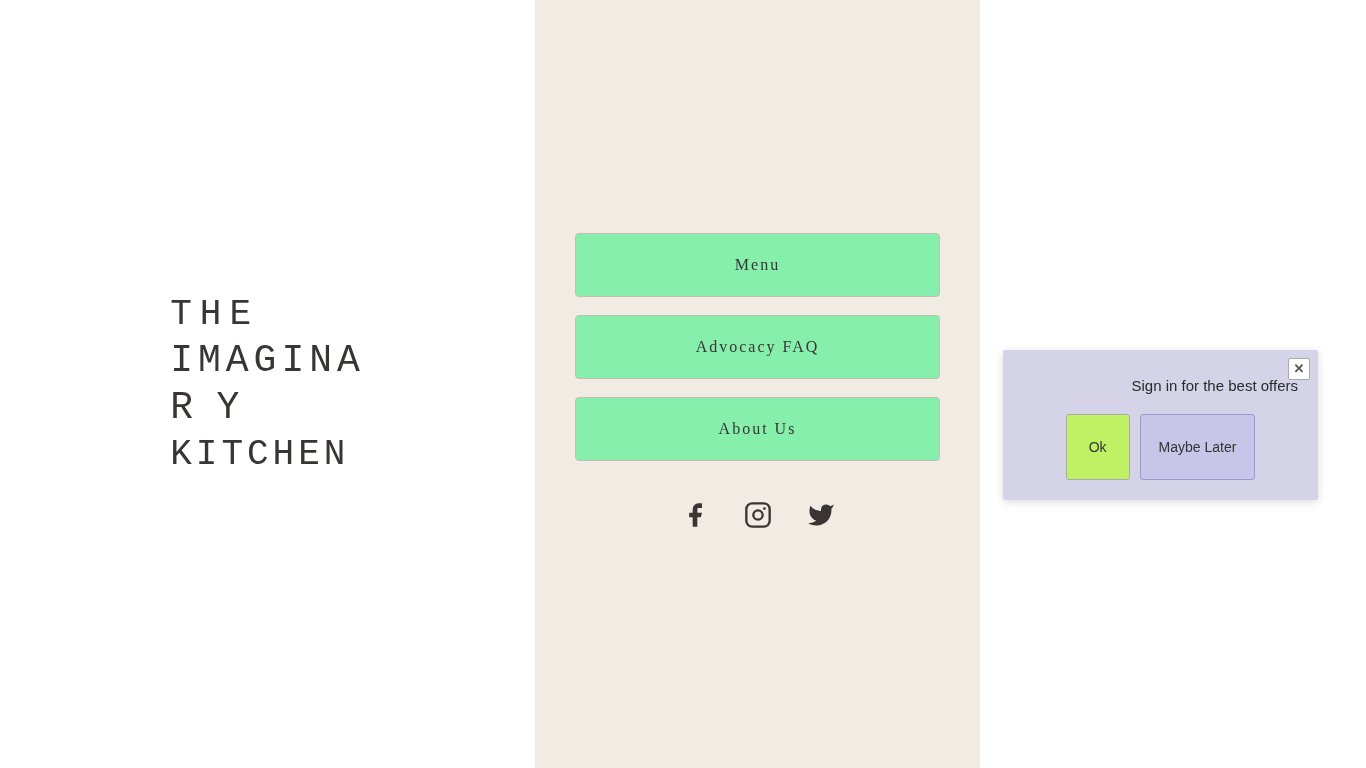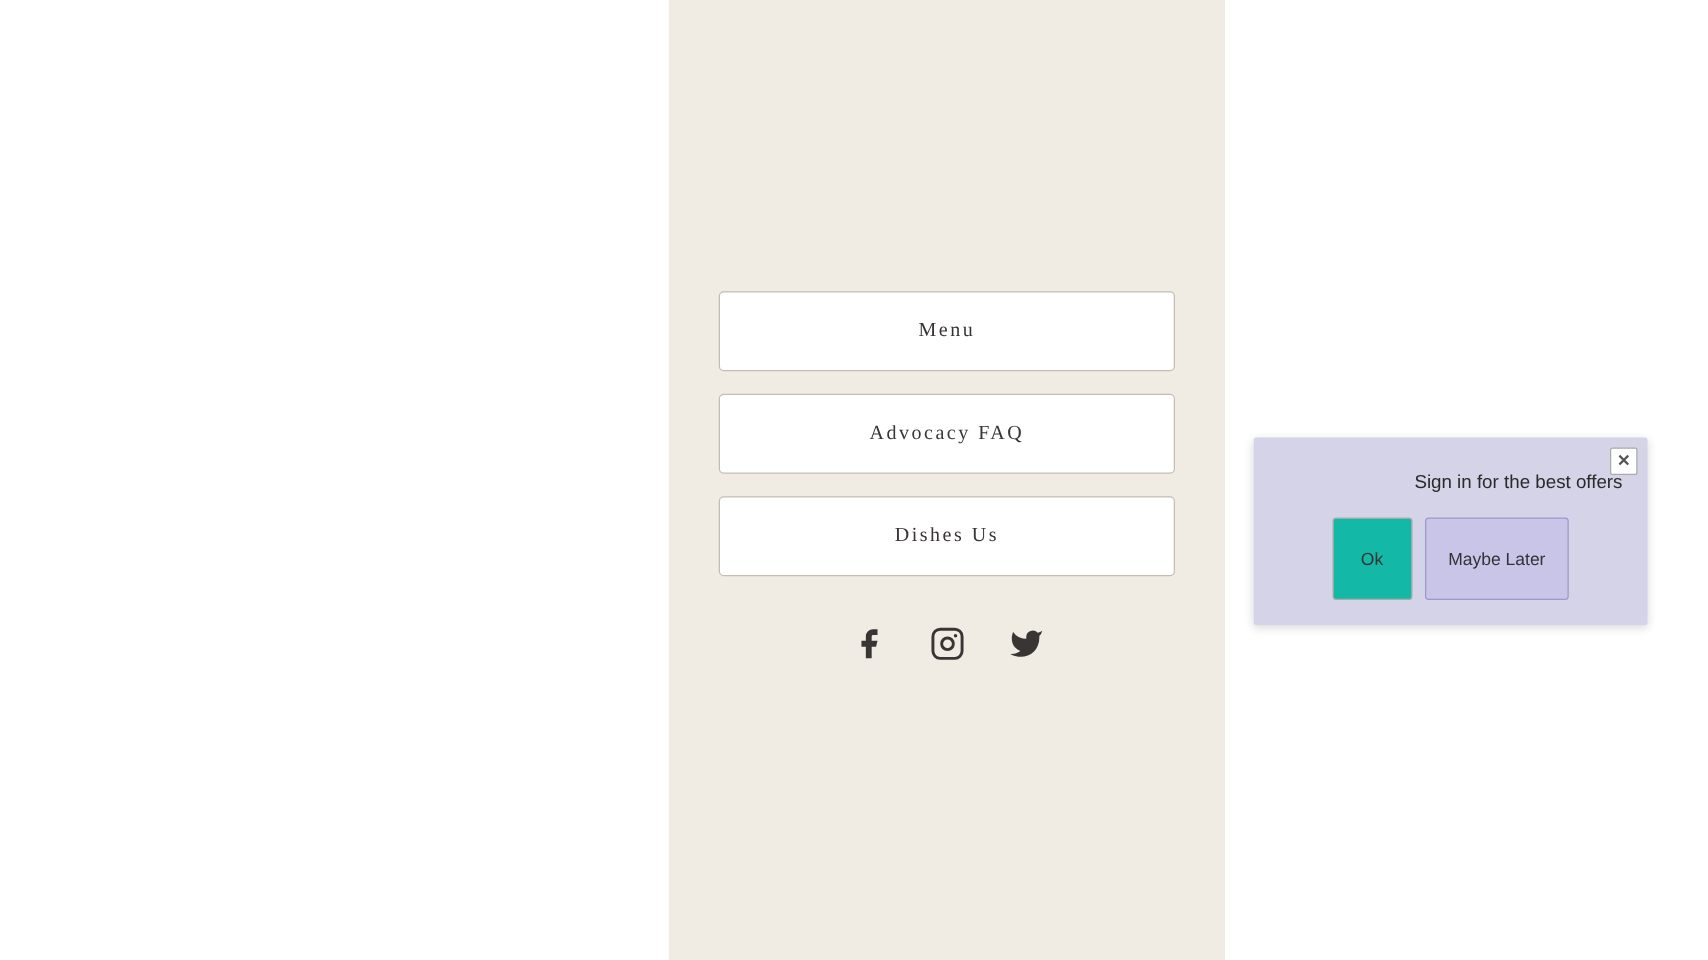--- a/index.html
+++ b/index.html
@@ -72,21 +72,21 @@
       display: flex;
       flex-direction: column;
       gap: 18px;
       width: 100%;
       margin-bottom: 30px;
     }
 
     .menu-btn {
       width: 100%;
       padding: 22px 36px;
-      background-color: #ffffff;
+      background-color: #86efac;
       border: 1px solid #c5bdb2;
       border-radius: 4px;
       font-family: 'Trebuchet MS', Georgia, serif;
       font-size: 16px;
       color: #3a3535;
       letter-spacing: 2px;
       cursor: pointer;
       text-align: center;
       font-weight: 400;
     }
@@ -156,21 +156,21 @@
     }
 
     .popup-buttons {
       display: flex;
       gap: 10px;
       justify-content: center;
     }
 
     .popup-btn-ok {
       padding: 12px 22px;
-      background: #14b8a6;
+      background: #bef264;
       border: 1px solid #aaa;
       border-radius: 3px;
       cursor: pointer;
       font-size: 14px;
       color: #333;
       font-family: Arial, sans-serif;
     }
 
     .popup-btn-maybe {
       padding: 24px 18px;
@@ -188,36 +188,44 @@
       width: 28px;
       height: 28px;
       fill: #3a3535;
     }
   </style>
 </head>
 <body>
 
 <div class="page-wrapper">
 
+  <div class="left-section">
+    <div class="logo-text">
+      <div class="line1">THE</div>
+      <div class="line2">IMAGINA</div>
+      <div class="line3">R Y</div>
+      <div class="line4">KITCHEN</div>
+    </div>
+  </div>
 
   <div class="menu-panel">
     <div class="menu-buttons-container">
 
       <button class="menu-btn">
         <span>Menu</span>
       </button>
 
 
 
       <button class="menu-btn">
         <span>Advocacy FAQ</span>
       </button>
 
       <button class="menu-btn">
-        <span>Dishes Us</span>
+        <span>About Us</span>
       </button>
 
 
     </div>
 
     <div class="social-icons">
       <a href="#" class="social-icon">
         <svg class="icon-svg" viewBox="0 0 24 24" xmlns="http://www.w3.org/2000/svg">
           <path d="M18 2h-3a5 5 0 0 0-5 5v3H7v4h3v8h4v-8h3l1-4h-4V7a1 1 0 0 1 1-1h3z"></path>
         </svg>

